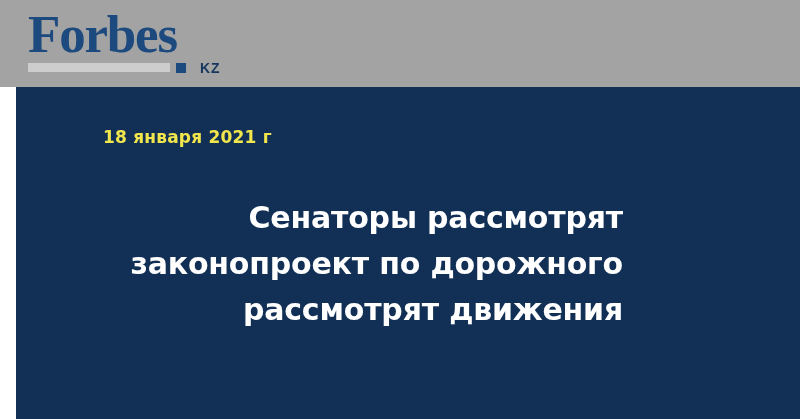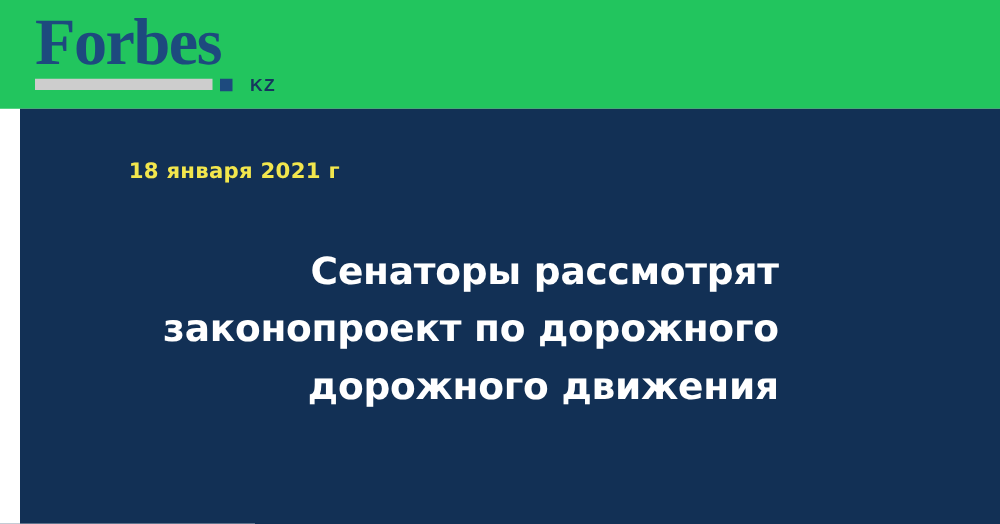--- a/index.html
+++ b/index.html
@@ -21,21 +21,21 @@
     height: 419px;
   }
 
   
   .site-header {
     position: absolute;
     left: 0;
     top: 0;
     width: 800px;
     height: 87px;
-    background: #22c55e;
+    background: #a3a3a3;
   }
 
   .logo {
     position: absolute;
     left: 28px;
     top: 12px;
     width: 200px;
     height: 64px;
   }
 
@@ -146,19 +146,19 @@
   </header>
 
   <section class="hero">
     <div class="hero-inner">
 
       <div class="article-date">18 января 2021 г</div>
 
       <h1 class="article-title">
         <span class="tline">Сенаторы рассмотрят</span>
         <span class="tline">законопроект по дорожного</span>
-        <span class="tline">дорожного движения</span>
+        <span class="tline">рассмотрят движения</span>
       </h1>
 
     </div>
   </section>
 
 </div>
 
 </body></html>

